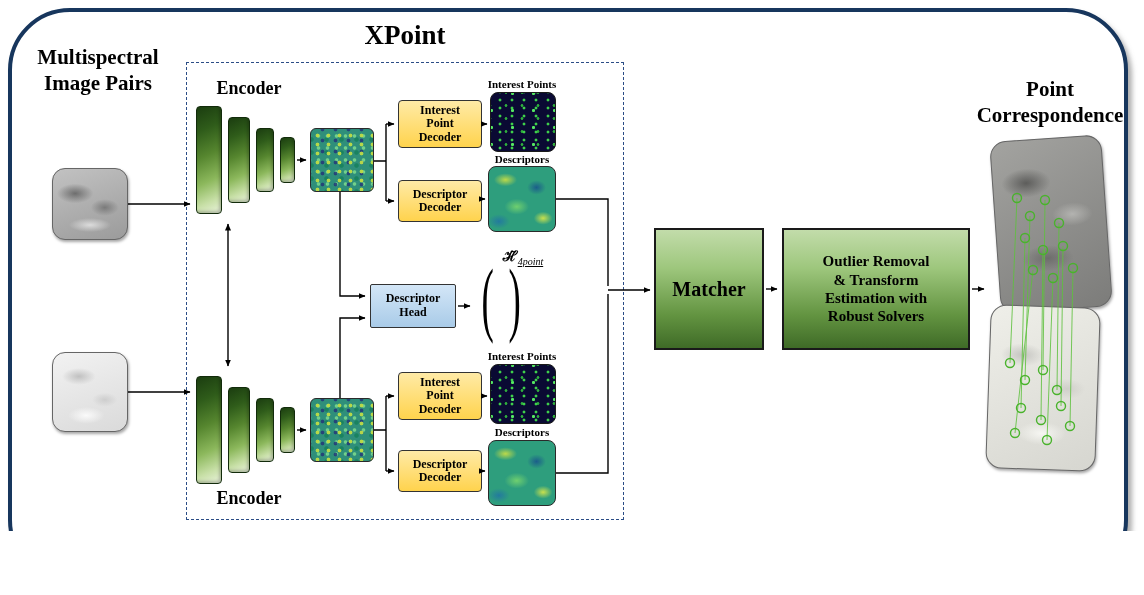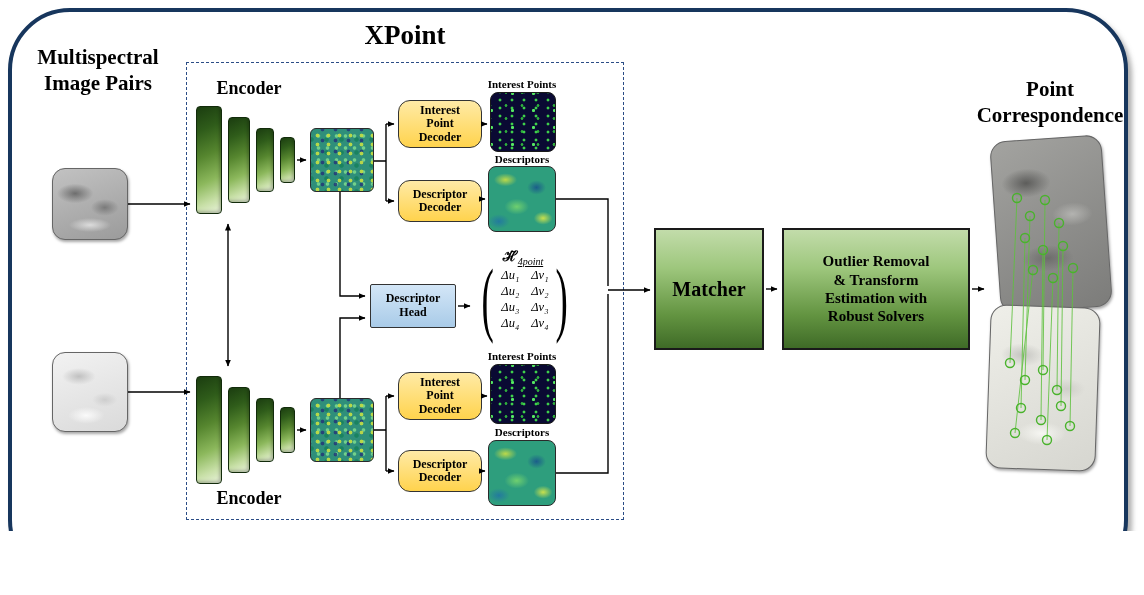--- a/index.html
+++ b/index.html
@@ -48,21 +48,21 @@
     border:1px solid #2a2a2a; border-radius:8px;
     background-color:#2e9e7d;
     background-image:
       radial-gradient(ellipse 16px 9px at 25% 20%, #bcd94a 0%, transparent 72%),
       radial-gradient(ellipse 13px 10px at 72% 32%, #1b5e8a 0%, transparent 72%),
       radial-gradient(ellipse 17px 11px at 42% 62%, #6fcf6f 0%, transparent 72%),
       radial-gradient(ellipse 13px 9px at 82% 80%, #c8e04e 0%, transparent 72%),
       radial-gradient(ellipse 15px 10px at 15% 85%, #237a9e 0%, transparent 72%);
   }
   .ybox {
-    border:1.6px solid #333; border-radius:12px;
+    border:1.6px solid #333; border-radius:4px;
     background:linear-gradient(180deg,#ffeaa6 0%,#ffd34d 100%);
     display:flex; align-items:center; justify-content:center; text-align:center;
     font-weight:bold; font-size:12px; line-height:1.12;
     font-family:"Liberation Serif", serif;
   }
   .bbox {
     border:1.6px solid #333; border-radius:2px;
     background:linear-gradient(180deg,#d3e6f7 0%,#a9cbe8 100%);
     display:flex; align-items:center; justify-content:center; text-align:center;
     font-weight:bold; font-size:12px; line-height:1.15;
@@ -166,30 +166,20 @@
   <div class="abs desc-img" style="left:488px;top:166px;width:68px;height:66px;"></div>
 
   <div class="abs bbox preline" style="left:370px;top:284px;width:86px;height:44px;">Descriptor
 Head</div>
 
   <div class="abs lbl" style="left:478px;top:246px;width:90px;font-size:14px;">
     <span class="bold">ℋ̃</span><sub style="font-style:italic;font-size:10px;text-decoration:underline;">4point</sub>
   </div>
   <div class="abs matrix" style="left:474px;top:262px;width:96px;height:74px;">
     <span class="paren">(</span>
-    <div class="mgrid">
-      <span>Δu₁</span>
-        <span>Δv₁</span>
-      <span>Δu₂</span>
-        <span>Δv₂</span>
-      <span>Δu₃</span>
-        <span>Δv₃</span>
-      <span>Δu₄</span>
-        <span>Δv₄</span>
-    </div>
     <span class="paren">)</span>
   </div>
 
   <div class="abs ybox preline" style="left:398px;top:372px;width:84px;height:48px;">Interest
 Point
 Decoder</div>
   <div class="abs ybox preline" style="left:398px;top:450px;width:84px;height:42px;">Descriptor
 Decoder</div>
 
   <div class="abs lbl bold" style="left:484px;top:350px;width:76px;font-size:11px;">Interest Points</div>

